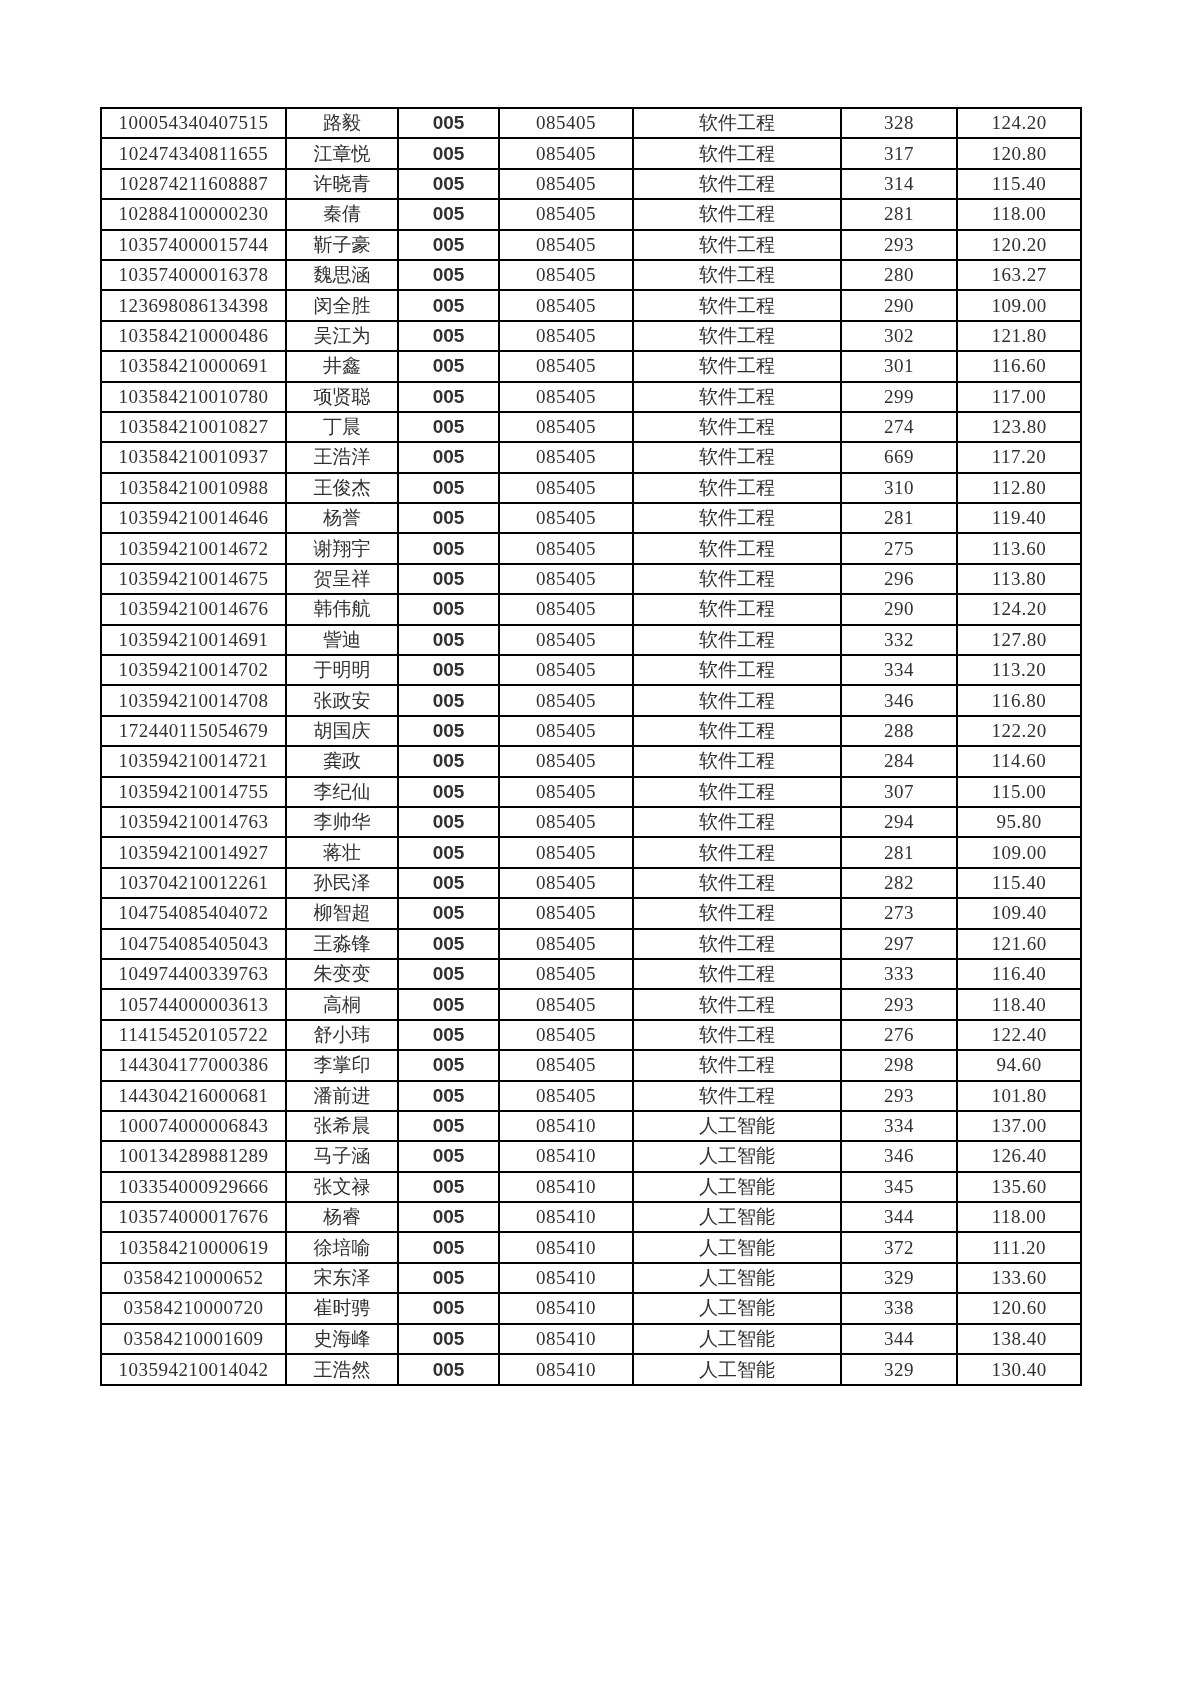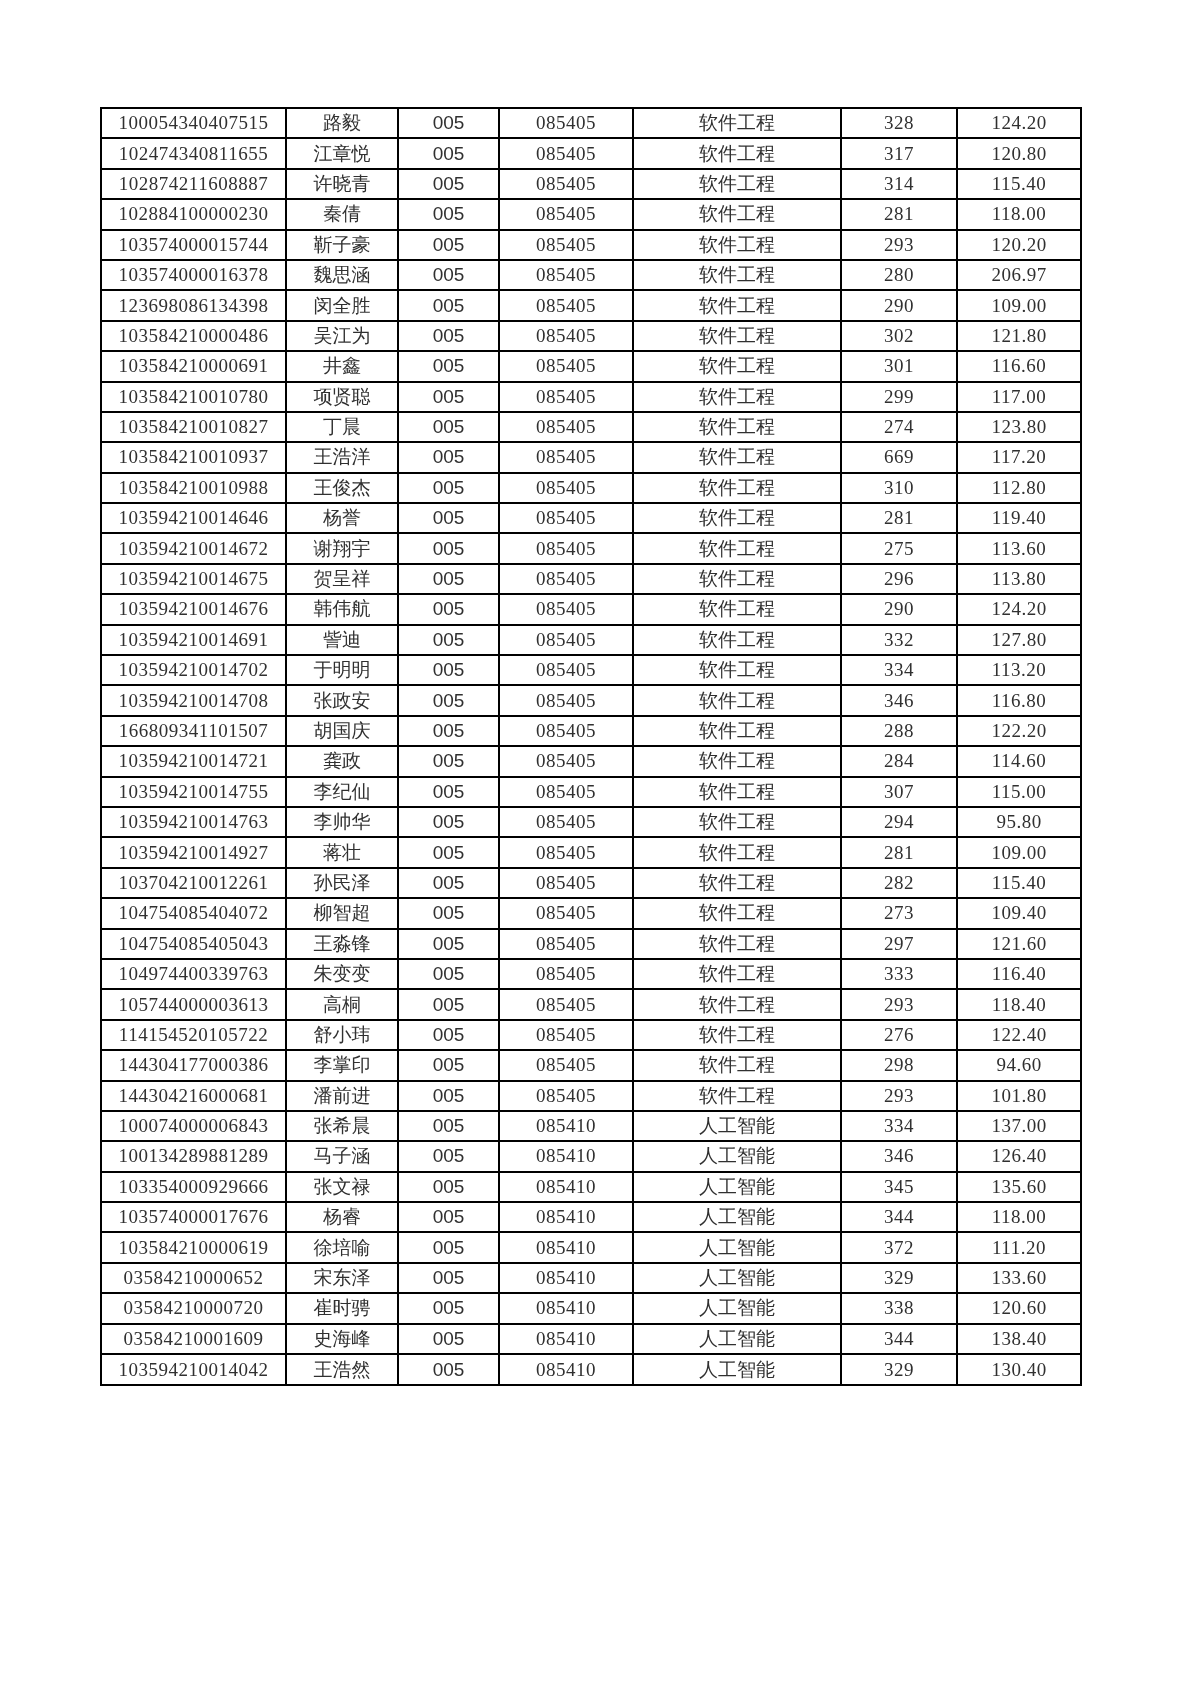--- a/index.html
+++ b/index.html
@@ -41,21 +41,21 @@
   }
   
   td.col-1, td.col-4 {
     font-family: "Liberation Serif", "DejaVu Serif", serif;
     font-size: 19px;
     color: #3a3a3a;
   }
   
   td.col-2 {
     font-family: "Liberation Sans", "DejaVu Sans", sans-serif;
-    font-weight: normal;
+    font-weight: bold;
     font-size: 19px;
     color: #000000;
   }
 </style>
 </head>
 <body>
 
 <div class="page">
   <table class="score-table">
     <colgroup>
@@ -113,21 +113,21 @@
           <td class="col-5">293</td>
           <td class="col-6">120.20</td>
         </tr>
         <tr>
           <td class="col-0">103574000016378</td>
           <td class="col-1">魏思涵</td>
           <td class="col-2">005</td>
           <td class="col-3">085405</td>
           <td class="col-4">软件工程</td>
           <td class="col-5">280</td>
-          <td class="col-6">206.97</td>
+          <td class="col-6">163.27</td>
         </tr>
         <tr>
           <td class="col-0">123698086134398</td>
           <td class="col-1">闵全胜</td>
           <td class="col-2">005</td>
           <td class="col-3">085405</td>
           <td class="col-4">软件工程</td>
           <td class="col-5">290</td>
           <td class="col-6">109.00</td>
         </tr>
@@ -242,21 +242,21 @@
         <tr>
           <td class="col-0">103594210014708</td>
           <td class="col-1">张政安</td>
           <td class="col-2">005</td>
           <td class="col-3">085405</td>
           <td class="col-4">软件工程</td>
           <td class="col-5">346</td>
           <td class="col-6">116.80</td>
         </tr>
         <tr>
-          <td class="col-0">166809341101507</td>
+          <td class="col-0">172440115054679</td>
           <td class="col-1">胡国庆</td>
           <td class="col-2">005</td>
           <td class="col-3">085405</td>
           <td class="col-4">软件工程</td>
           <td class="col-5">288</td>
           <td class="col-6">122.20</td>
         </tr>
         <tr>
           <td class="col-0">103594210014721</td>
           <td class="col-1">龚政</td>

